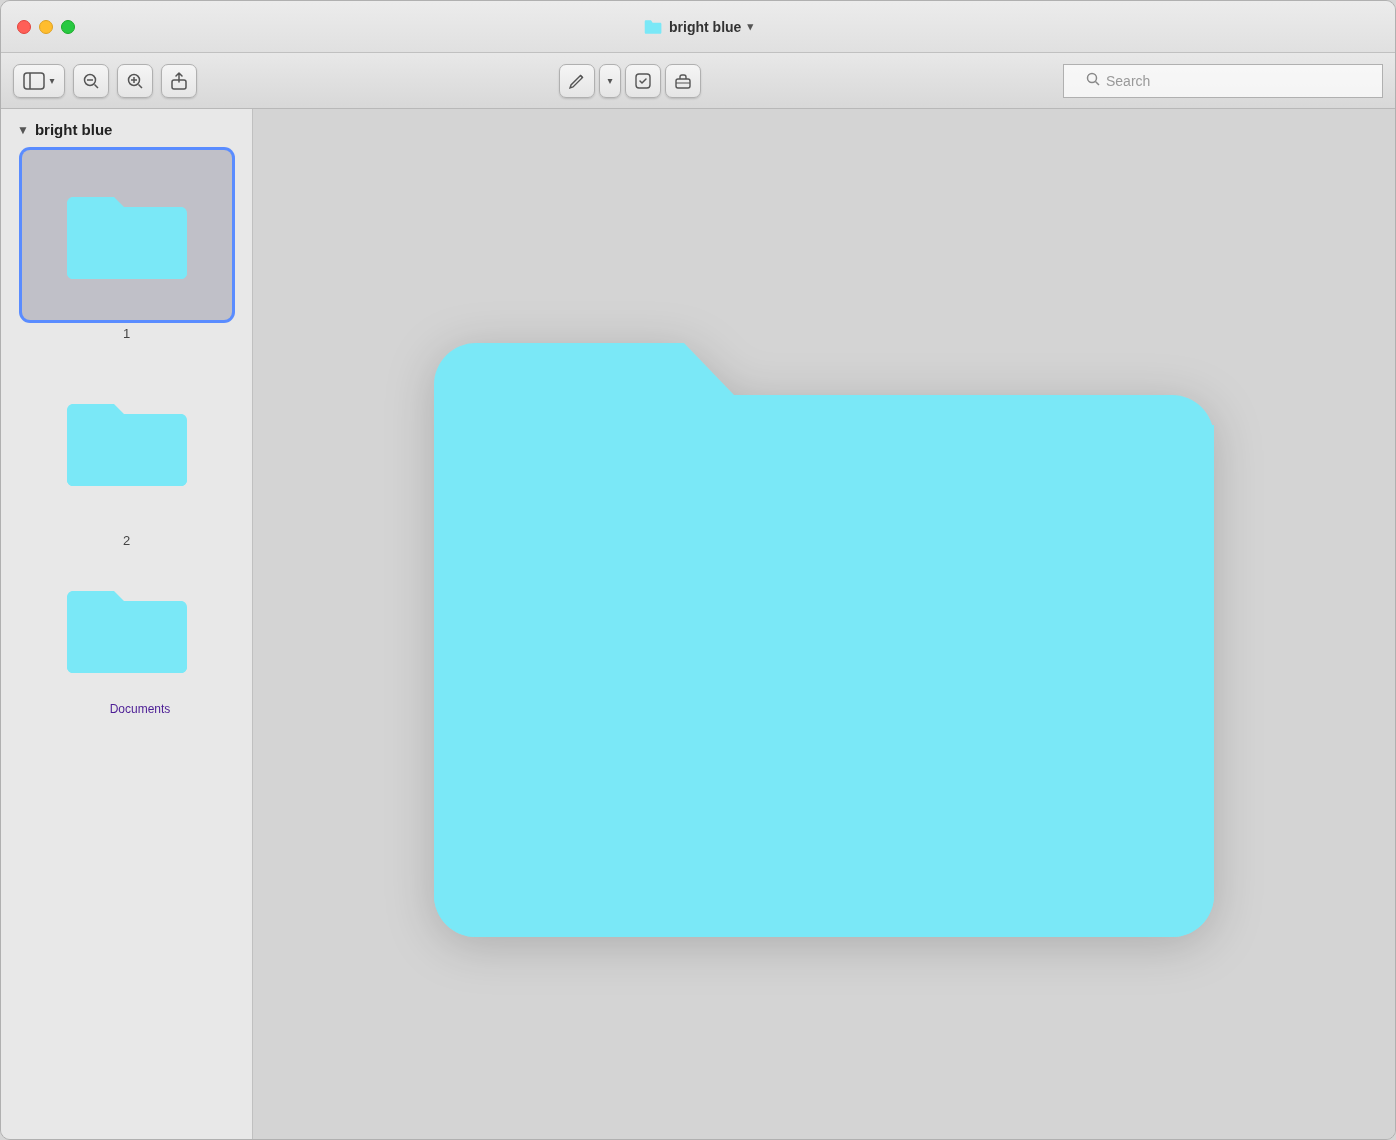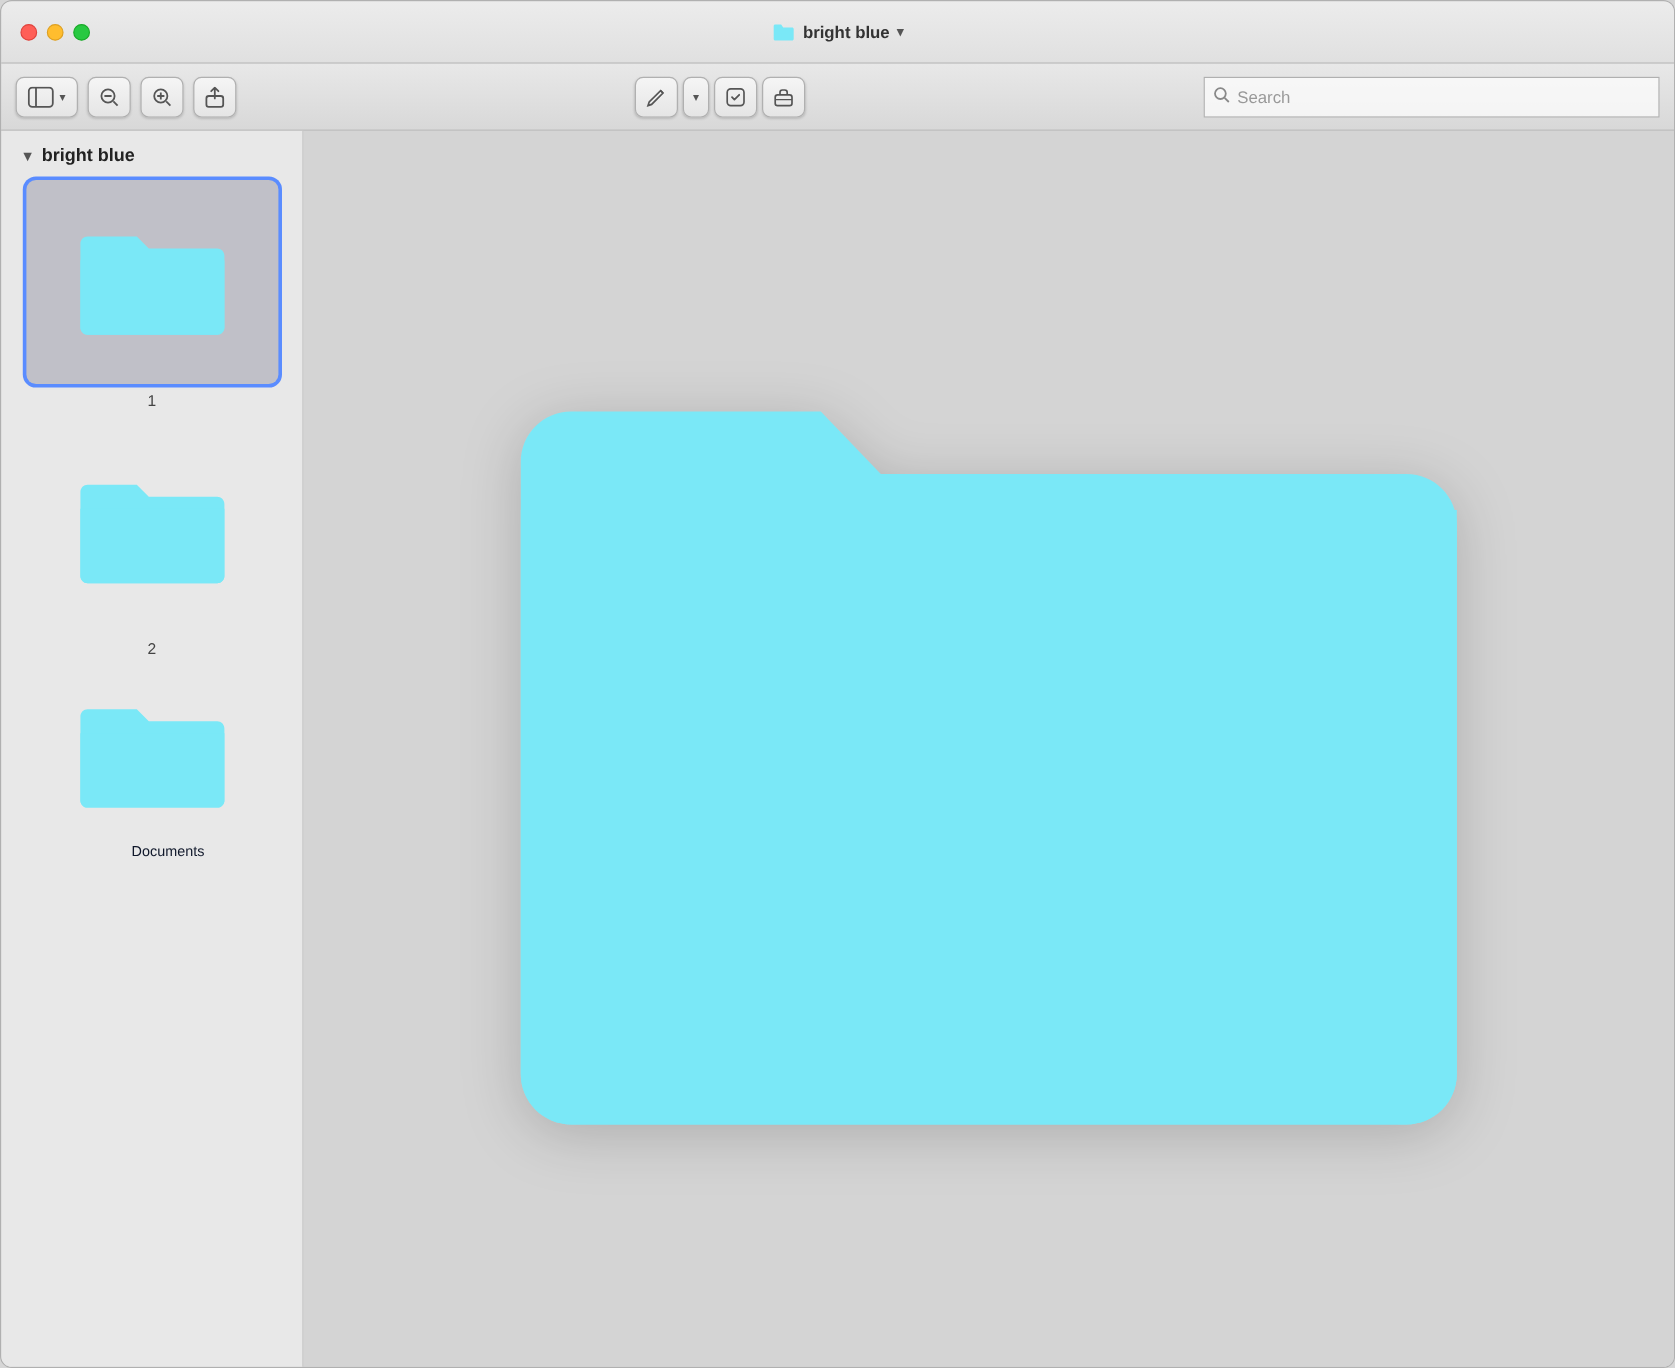--- a/index.html
+++ b/index.html
@@ -116,27 +116,27 @@
     .pen-dropdown-btn {
       width: 22px;
       height: 34px;
       font-size: 10px;
     }
 
     .action-btn { width: 36px; height: 34px; }
 
     .search-box {
       height: 34px;
-      width: 380px;
+      width: 320px;
       border-radius: 0;
       border: 1px solid #b0b0b0;
       background: rgba(255,255,255,0.7);
       display: flex;
       align-items: center;
-      padding: 0 7px;
+      padding: 0 22px;
       gap: 6px;
       font-size: 14px;
       color: #999;
     }
 
     .search-icon-svg {
       color: #888;
       font-size: 14px;
     }
 
@@ -228,21 +228,21 @@
       background: transparent;
     }
 
     
     .sidebar-item-partial .sidebar-item-thumb {
       height: 120px;
     }
 
     .sidebar-scroll-bottom {
       font-size: 12px;
-      color: #0f172a;
+      color: #4c1d95;
       text-align: center;
       padding: 4px 0 6px 0;
       margin-left: 27px;
     }
   </style>
 </head>
 <body>
 
 <div class="title-bar">
   <div class="traffic-lights">

